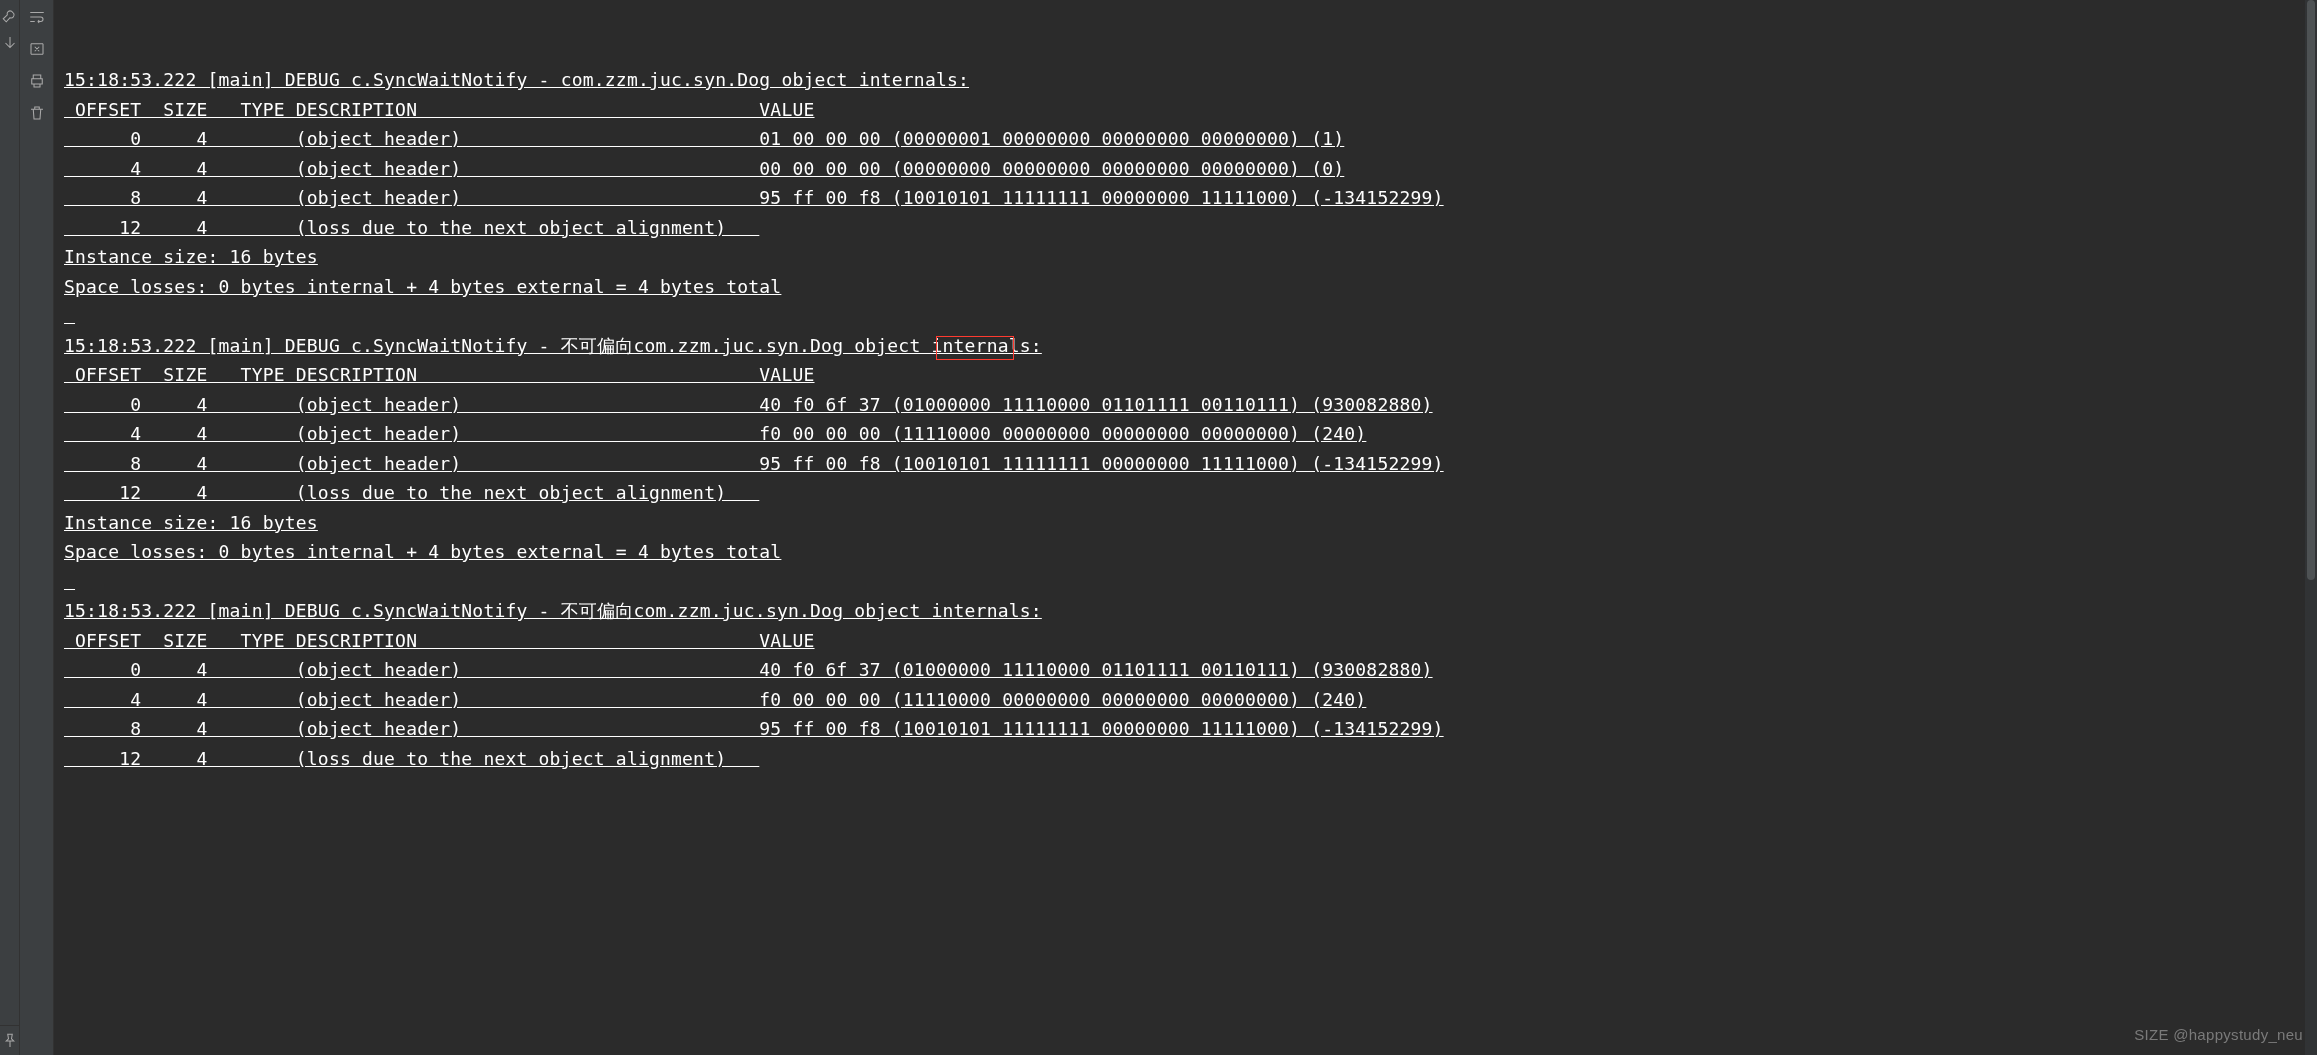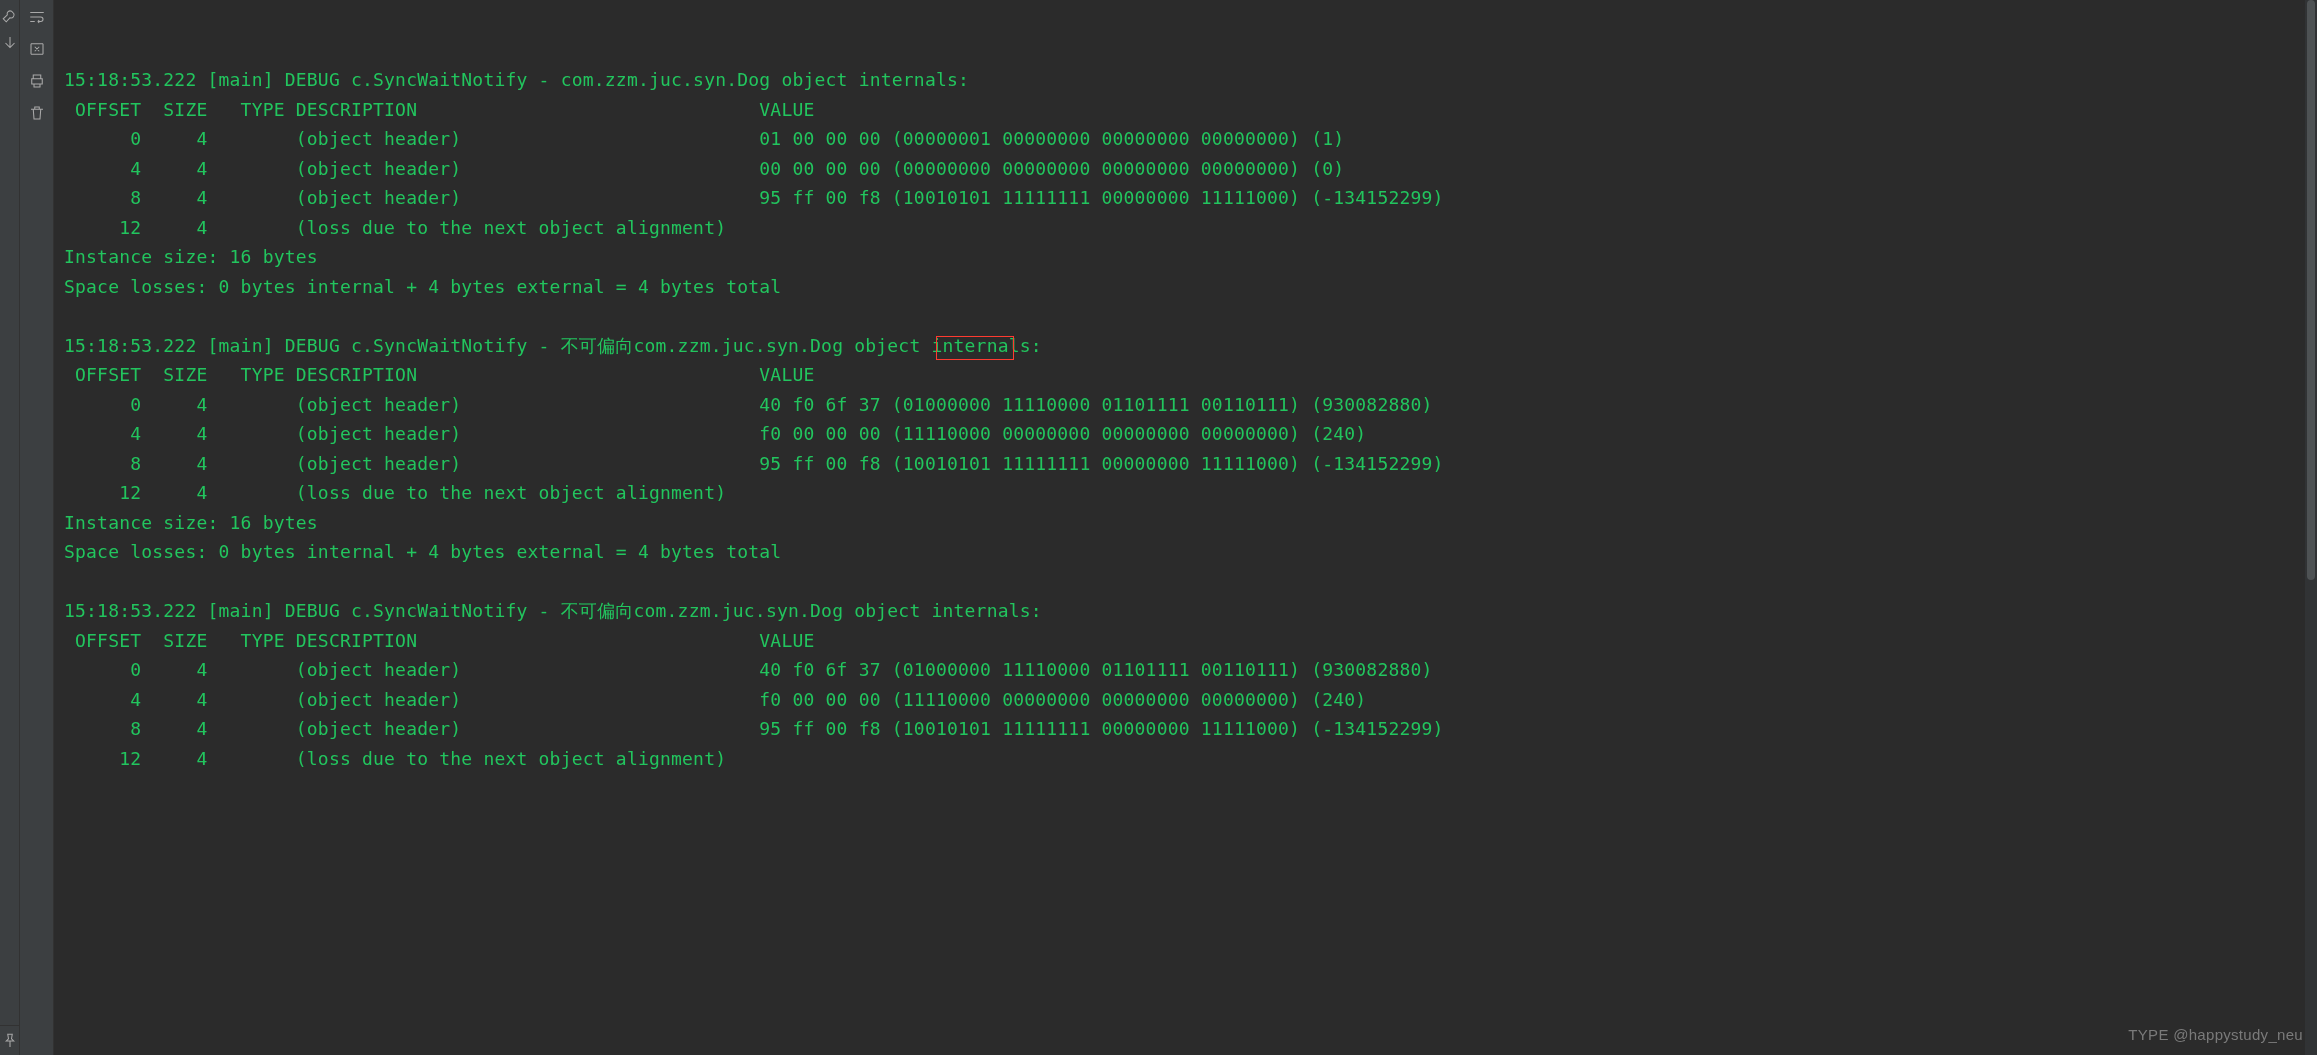--- a/index.html
+++ b/index.html
@@ -49,21 +49,21 @@
   .console {
     flex: 1;
     background: #2b2b2b;
     padding: 6px 8px 0 10px;
     overflow: hidden;
     position: relative;
     line-height: 29.5px;
     white-space: pre;
     letter-spacing: 0.2px;
   }
-  .log-line { color: #22c55e; }
+  .log-line { color: #ffffff; text-decoration: underline; }
   .hl-box {
     position: absolute;
     border: 1.5px solid #ff3b30;
     pointer-events: none;
   }
 
   .watermark {
     position: absolute;
     right: 14px;
     bottom: 6px;
@@ -139,16 +139,16 @@
 
   <div class="console">
     <div id="log-root"><div class="log-line">15:18:53.222 [main] DEBUG c.SyncWaitNotify - com.zzm.juc.syn.Dog object internals:</div><div class="log-line"> OFFSET  SIZE   TYPE DESCRIPTION                               VALUE</div><div class="log-line">      0     4        (object header)                           01 00 00 00 (00000001 00000000 00000000 00000000) (1)</div><div class="log-line">      4     4        (object header)                           00 00 00 00 (00000000 00000000 00000000 00000000) (0)</div><div class="log-line">      8     4        (object header)                           95 ff 00 f8 (10010101 11111111 00000000 11111000) (-134152299)</div><div class="log-line">     12     4        (loss due to the next object alignment)   </div><div class="log-line">Instance size: 16 bytes</div><div class="log-line">Space losses: 0 bytes internal + 4 bytes external = 4 bytes total</div><div class="log-line">&nbsp;</div><div class="log-line">15:18:53.222 [main] DEBUG c.SyncWaitNotify - 不可偏向com.zzm.juc.syn.Dog object internals:</div><div class="log-line"> OFFSET  SIZE   TYPE DESCRIPTION                               VALUE</div><div class="log-line">      0     4        (object header)                           40 f0 6f 37 (01000000 11110000 01101111 00110111) (930082880)</div><div class="log-line">      4     4        (object header)                           f0 00 00 00 (11110000 00000000 00000000 00000000) (240)</div><div class="log-line">      8     4        (object header)                           95 ff 00 f8 (10010101 11111111 00000000 11111000) (-134152299)</div><div class="log-line">     12     4        (loss due to the next object alignment)   </div><div class="log-line">Instance size: 16 bytes</div><div class="log-line">Space losses: 0 bytes internal + 4 bytes external = 4 bytes total</div><div class="log-line">&nbsp;</div><div class="log-line">15:18:53.222 [main] DEBUG c.SyncWaitNotify - 不可偏向com.zzm.juc.syn.Dog object internals:</div><div class="log-line"> OFFSET  SIZE   TYPE DESCRIPTION                               VALUE</div><div class="log-line">      0     4        (object header)                           40 f0 6f 37 (01000000 11110000 01101111 00110111) (930082880)</div><div class="log-line">      4     4        (object header)                           f0 00 00 00 (11110000 00000000 00000000 00000000) (240)</div><div class="log-line">      8     4        (object header)                           95 ff 00 f8 (10010101 11111111 00000000 11111000) (-134152299)</div><div class="log-line">     12     4        (loss due to the next object alignment)   </div></div>
 
     <div class="hl-box" style="left:882px;top:336px;width:78px;height:24px;"></div>
 
     <div class="scrollbar">
       <div class="scrollbar-thumb"></div>
     </div>
 
-    <div class="watermark">TYPE @happystudy_neu</div>
+    <div class="watermark">SIZE @happystudy_neu</div>
   </div>
 
 </div>
 
 </body></html>

